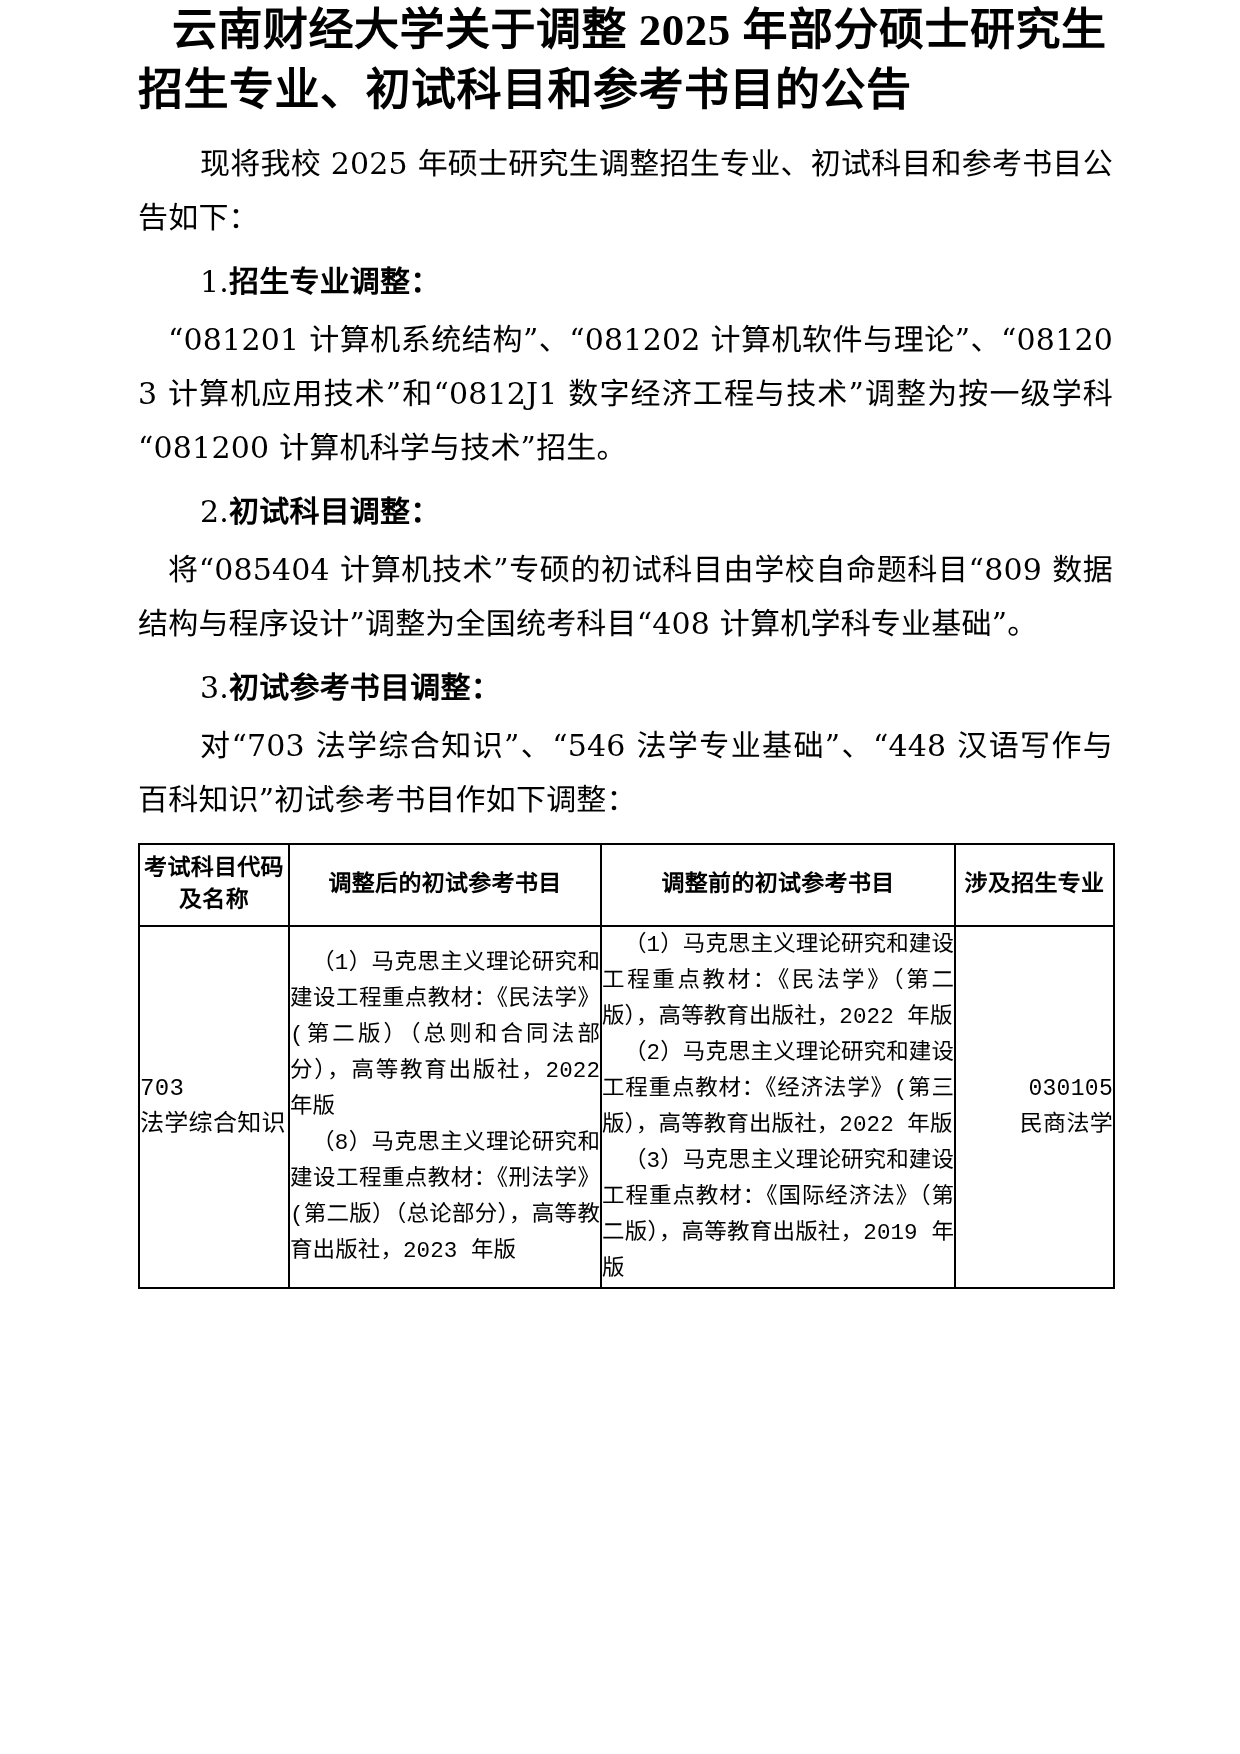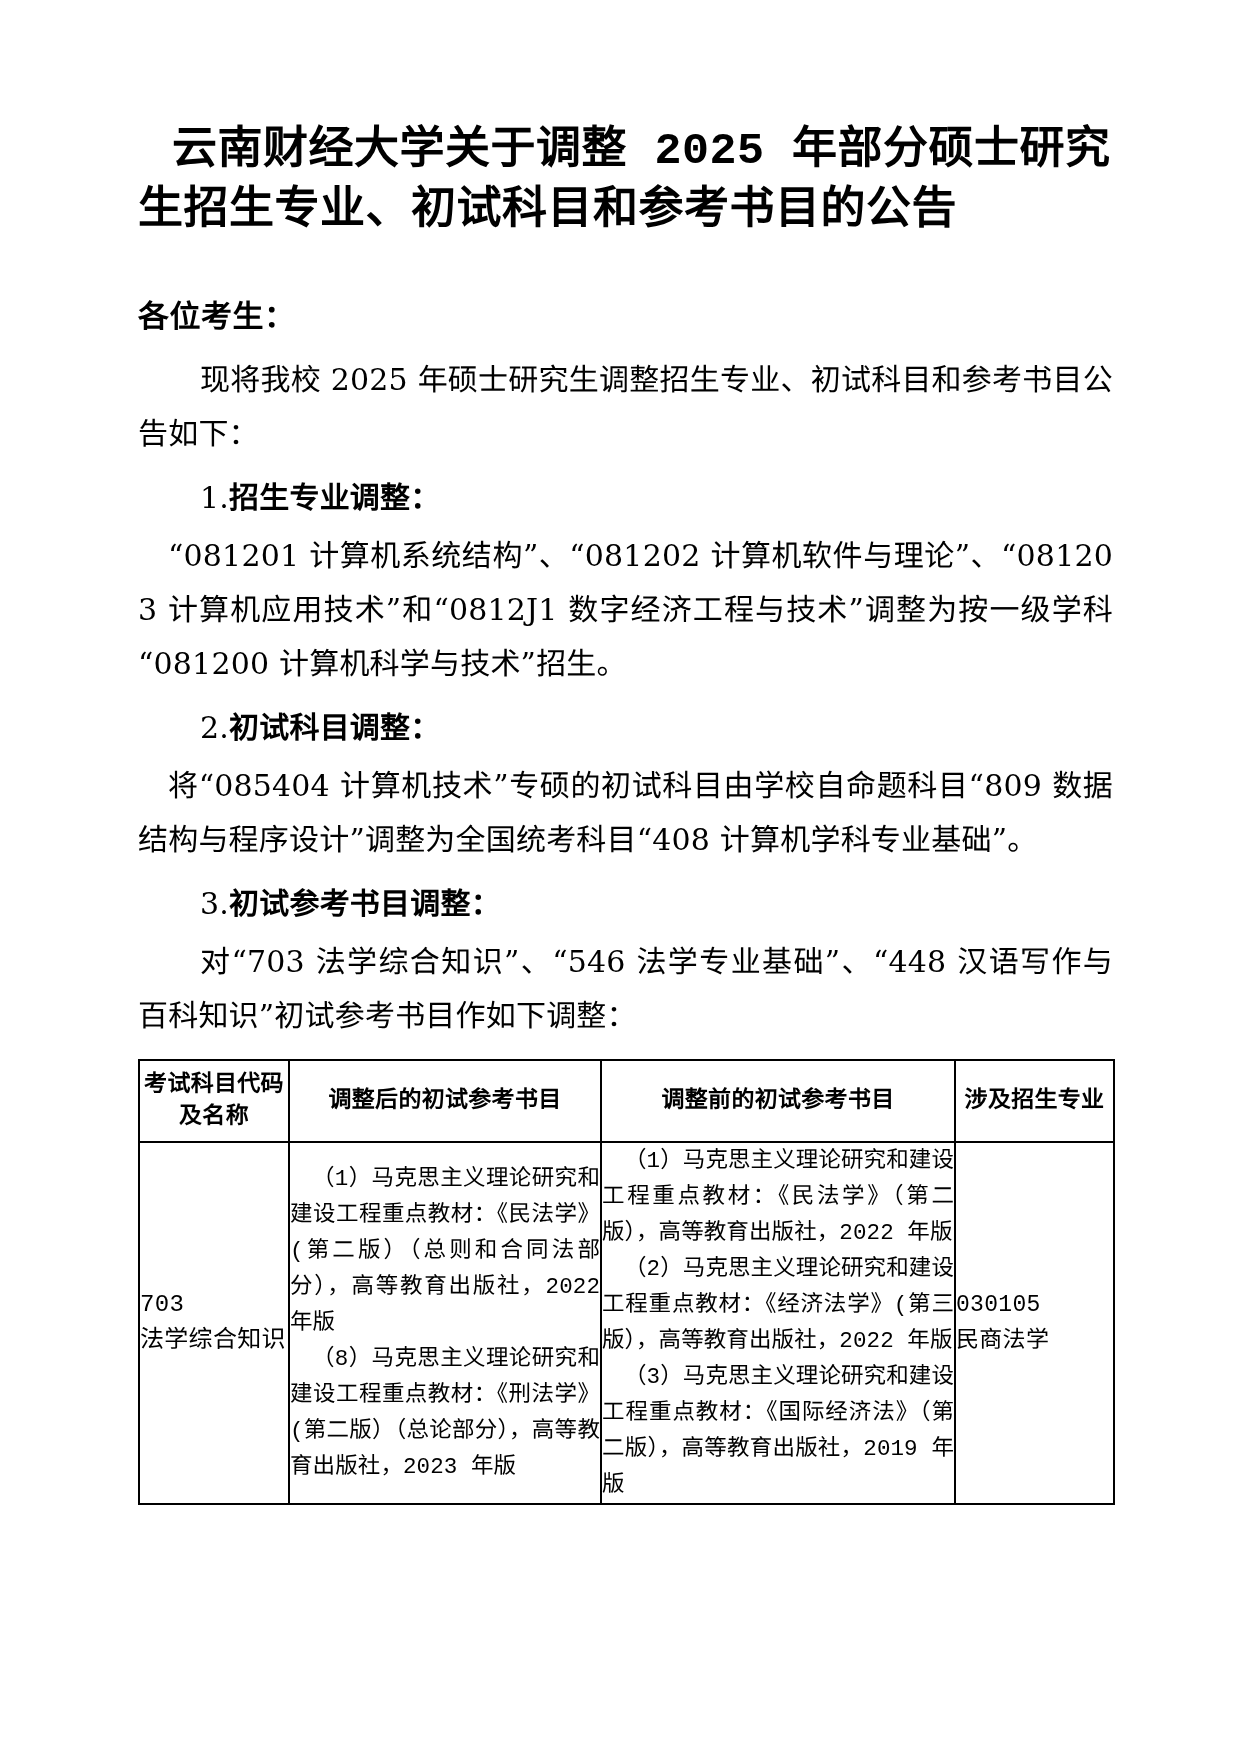--- a/index.html
+++ b/index.html
@@ -26,22 +26,21 @@
   .content {
     position: absolute;
     left: 138px;
     top: 0;
     width: 975px;
   }
 
   
   .doc-title {
     margin: 0;
-    padding-top: 122px;
-    font-family: Liberation Mono, monospace;
+    font-family: Liberation Serif, serif;
     font-weight: bold;
     font-size: 45px;
     line-height: 60px;
     letter-spacing: 0.5px;
     text-align: left;
     text-indent: 34px;
     word-break: break-all;
   }
 
   
@@ -122,42 +121,41 @@
     font-size: 22.5px;
     line-height: 36px;
     letter-spacing: 0.1px;
     padding: 8px 7px 8px 7px;
     vertical-align: top;
     text-align: justify;
     text-justify: inter-ideograph;
     word-break: break-all;
   }
   td.major-cell {
-    text-align: left;
+    text-align: right;
     font-size: 23px;
     line-height: 36px;
     letter-spacing: 0.3px;
     vertical-align: bottom;
     padding-bottom: 10px;
   }
   .book-item {
     margin: 0;
     text-indent: 22px;
   }
   .major-line { display: block; }
 </style>
 </head>
 <body>
 
 <div class="page">
   <div class="content">
 
     <h1 class="doc-title">云南财经大学关于调整 2025 年部分硕士研究生招生专业、初试科目和参考书目的公告</h1>
 
-    <p class="salutation">各位考生：</p>
 
     <p class="body-text indent2">现将我校 2025 年硕士研究生调整招生专业、初试科目和参考书目公告如下：</p>
 
     <p class="section-head">
       <span>1.</span><b>招生专业调整：</b>
     </p>
     <p class="body-text indent1 tight">“081201 计算机系统结构”、“081202 计算机软件与理论”、“081203 计算机应用技术”和“0812J1 数字经济工程与技术”调整为按一级学科“081200 计算机科学与技术”招生。</p>
 
     <p class="section-head">
       <span>2.</span><b>初试科目调整：</b>

